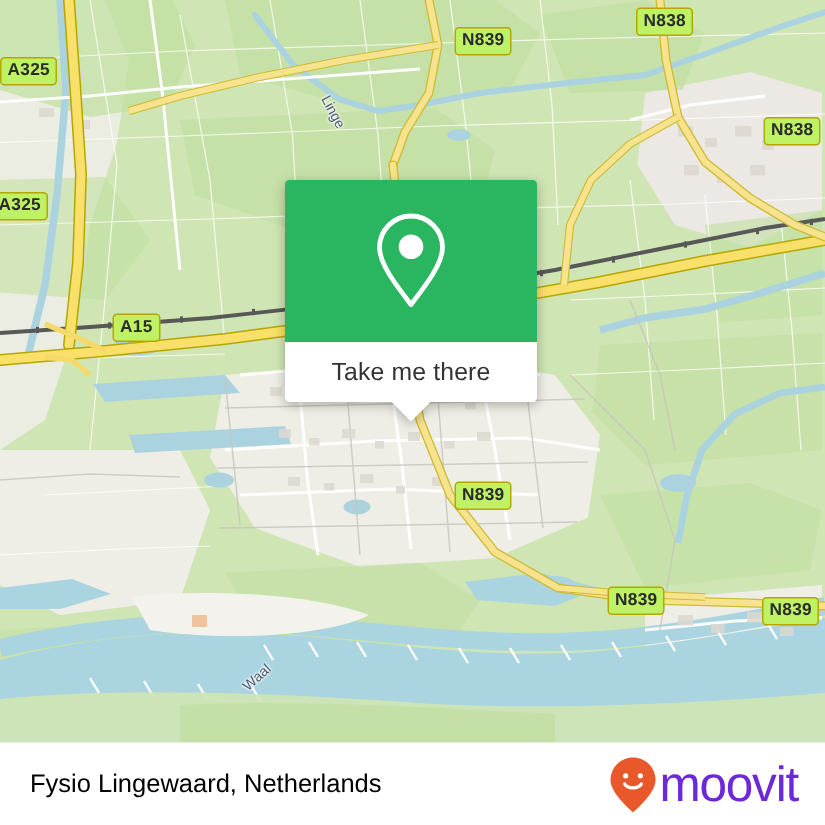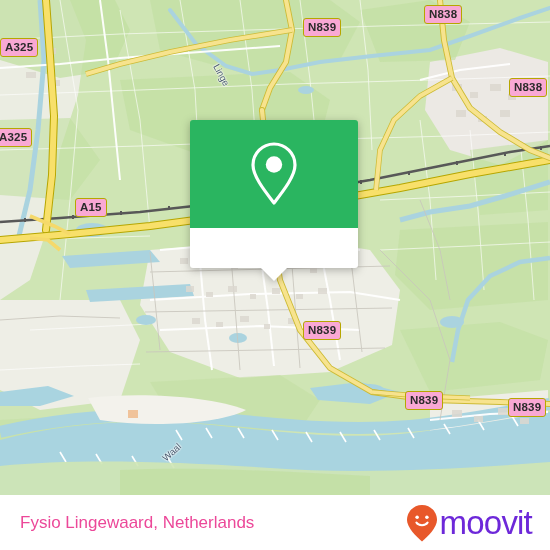--- a/index.html
+++ b/index.html
@@ -26,21 +26,21 @@
     width: 550px;
     height: 495px;
     overflow: hidden;
     background: #cfe5b4;
   }
   #map svg { display: block; }
 
   
   .shield {
     position: absolute;
-    background: #f9a8d4;
+    background: #bef264;
     border: 1.6px solid #b6a600;
     border-radius: 3px;
     color: #2b2b2b;
     font-family: "Liberation Sans", sans-serif;
     font-weight: bold;
     font-size: 11.5px;
     line-height: 15px;
     padding: 1px 4px 1px 4px;
     letter-spacing: 0.2px;
     white-space: nowrap;
@@ -120,21 +120,21 @@
     width: 550px;
     height: 55px;
     background: #ffffff;
     display: flex;
     align-items: center;
     justify-content: space-between;
     overflow: hidden;
   }
   #footer-title {
     margin-left: 20px;
-    color: #ec4899;
+    color: #000000;
     font-size: 17px;
     font-family: "Liberation Sans", sans-serif;
     white-space: nowrap;
   }
   #brand {
     margin-right: 18px;
     display: flex;
     align-items: center;
   }
   #brand-word {
@@ -359,39 +359,40 @@
 
       <path d="M262,110 L268,170 L272,230 L280,280 L300,330 L330,368 L372,392 L430,400 L500,402 L550,404" stroke="#cdbb35" stroke-width="6" fill="none" stroke-linecap="round"></path>
       <path d="M262,110 L268,170 L272,230 L280,280 L300,330 L330,368 L372,392 L430,400 L500,402 L550,404" stroke="#f7e38e" stroke-width="4.2" fill="none" stroke-linecap="round"></path>
 
       <path d="M372,392 L420,396 L470,398" stroke="#cdbb35" stroke-width="5" fill="none"></path>
       <path d="M372,392 L420,396 L470,398" stroke="#f7e38e" stroke-width="3.6" fill="none"></path>
     </svg>
 
     <div class="shield" style="left:0px;  top:38px;">A325</div>
     <div class="shield" style="left:-6px; top:128px;">A325</div>
-    <div class="shield" style="left:75px; top:198px;">A15</div>
+    <div class="shield" style="left:75px; top:209px;">A15</div>
     <div class="shield" style="left:303px;top:18px;">N839</div>
     <div class="shield" style="left:424px;top:5px;">N838</div>
     <div class="shield" style="left:509px;top:78px;">N838</div>
     <div class="shield" style="left:303px;top:321px;">N839</div>
     <div class="shield" style="left:405px;top:391px;">N839</div>
     <div class="shield" style="left:508px;top:398px;">N839</div>
 
     <div class="water-label" style="left:221px; top:62px; transform:rotate(62deg); transform-origin:left top;">Linge</div>
     <div class="water-label" style="left:160px; top:455px; transform:rotate(-42deg); transform-origin:left top;">Waal</div>
 
     <div id="callout">
       <div id="callout-top">
         <svg width="56" height="68" viewBox="0 0 56 68">
           <path d="M28 4 C16.4 4 7 13.4 7 25 C7 36 18 50 28 63 C38 50 49 36 49 25 C49 13.4 39.6 4 28 4 Z" fill="none" stroke="#ffffff" stroke-width="3.2" stroke-linejoin="round"></path>
           <circle cx="28" cy="24.5" r="8.2" fill="#ffffff"></circle>
         </svg>
       </div>
       <div id="callout-bottom">
+        <span id="callout-label">Take me there</span>
         <div id="callout-tail"></div>
       </div>
     </div>
 
   </div>
 
   <div id="footer">
     <div id="footer-title">Fysio Lingewaard, Netherlands</div>
     <div id="brand">
       <svg width="34" height="40" viewBox="0 0 34 40">

